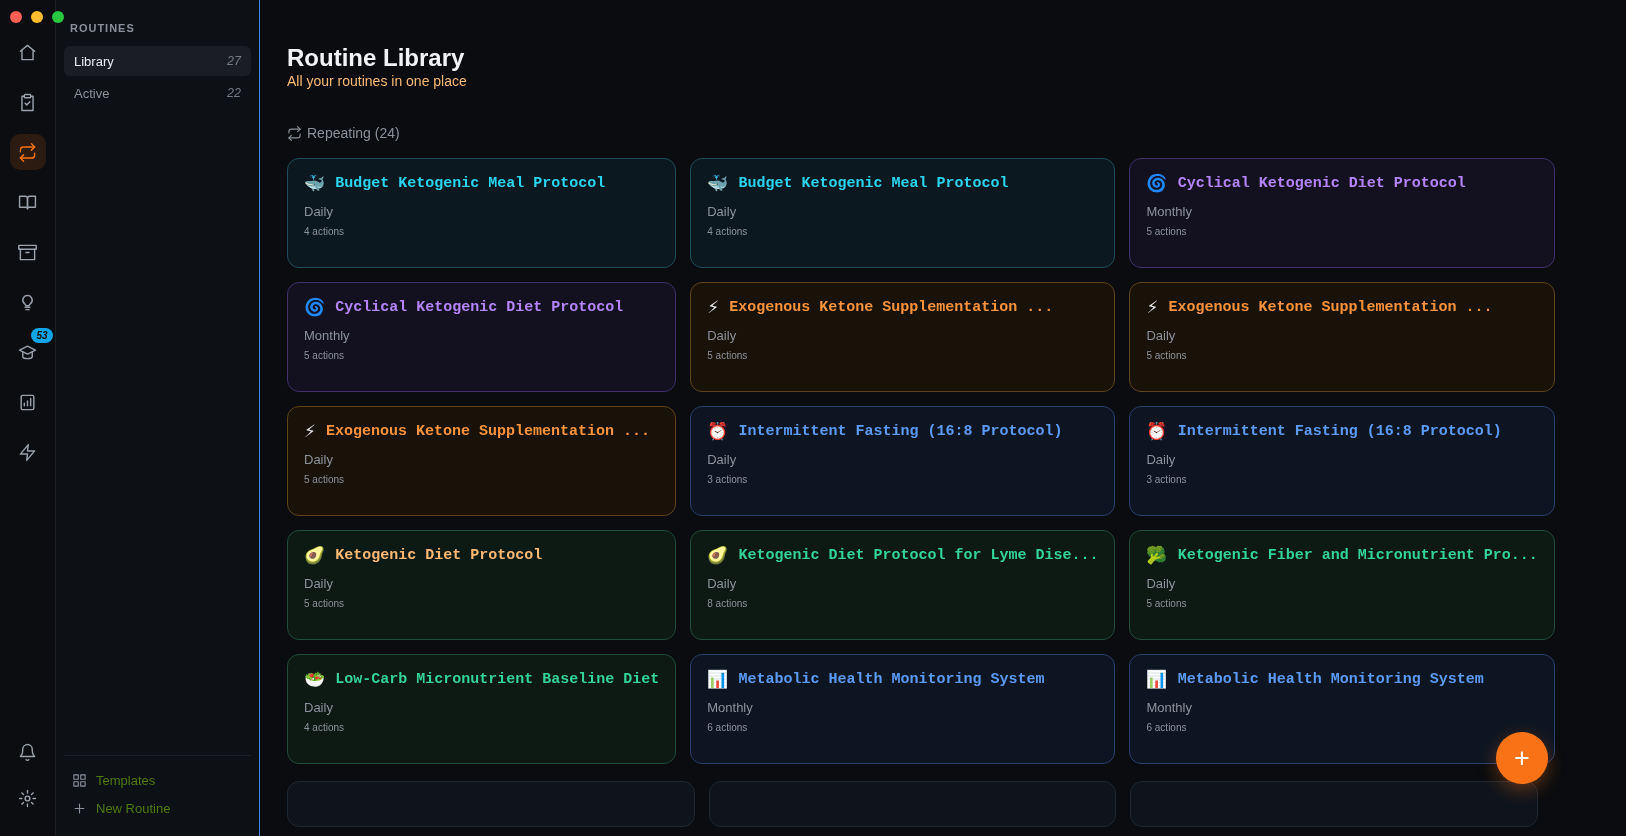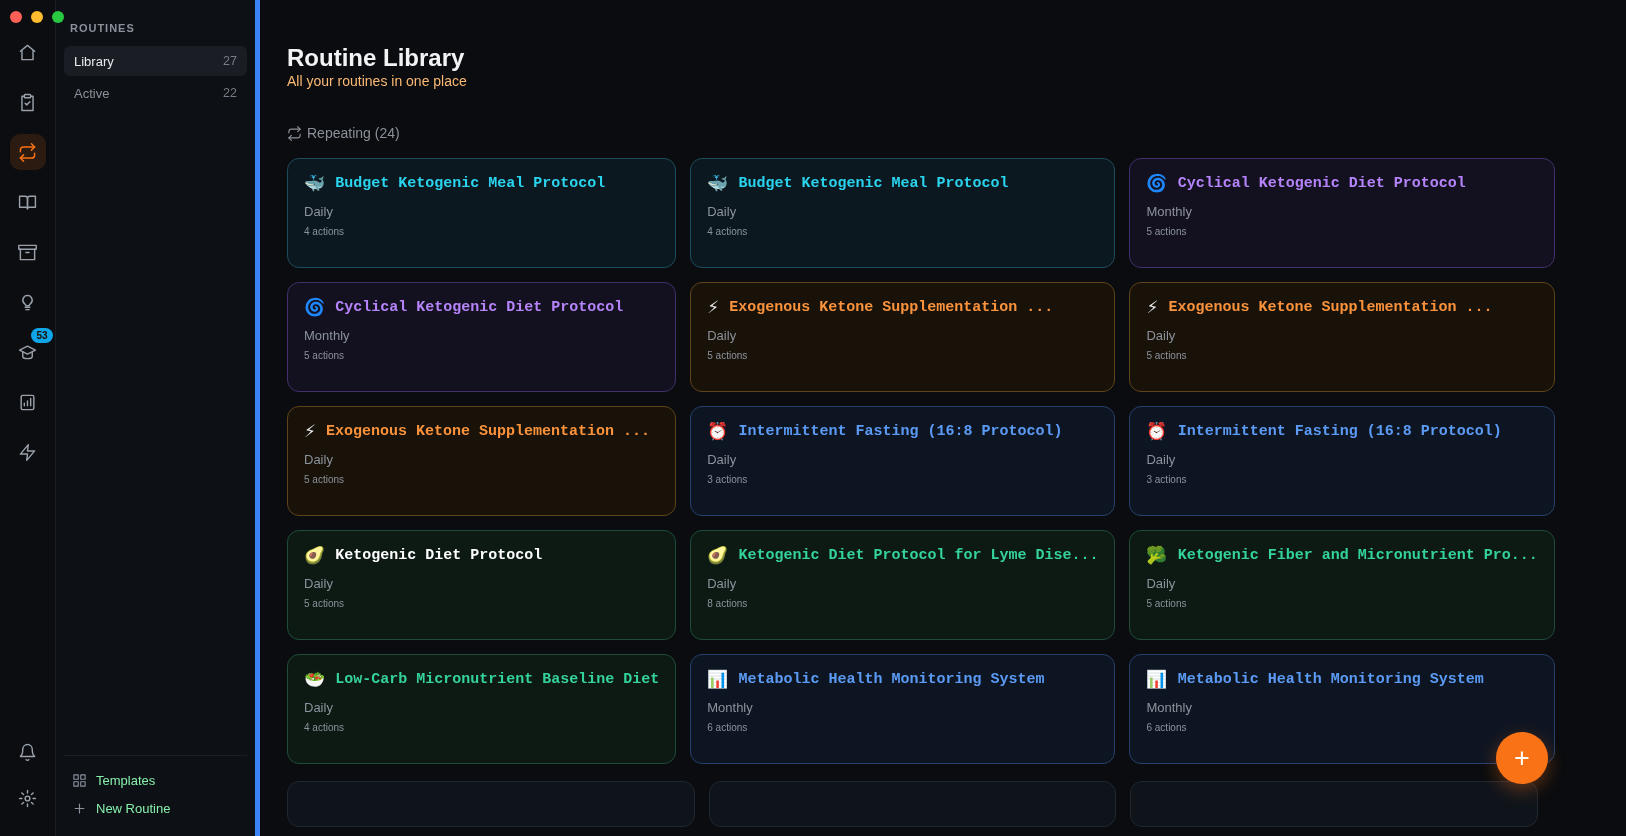--- a/index.html
+++ b/index.html
@@ -48,46 +48,46 @@
     position: absolute; top: -6px; right: -7px;
     background: #f97316; color: #1a1006;
     font-size: 10px; font-weight: 700;
     padding: 1px 5px; border-radius: 9px; line-height: 13px;
   }
 
   
   .sidebar {
     width: 204px; flex: 0 0 204px;
     background: #0d1014;
-    border-right: 5px solid #3b82f6;
+    border-right: 1px solid #3b82f6;
     display: flex; flex-direction: column;
     padding: 0 8px;
   }
   .sidebar-title {
     font-size: 11px; font-weight: 700; letter-spacing: 0.09em;
     color: #8b919a; padding: 22px 6px 12px;
   }
   .side-item {
     height: 30px; border-radius: 6px;
     display: flex; align-items: center; justify-content: space-between;
     padding: 0 10px; margin-bottom: 2px;
     font-size: 13px; color: #8a919c; cursor: pointer;
   }
   .side-item.active { background: #1a1e24; color: #e8eaed; }
-  .side-count { font-size: 12.5px; color: #747c87; }
+  .side-count { font-size: 12.5px; color: #747c87; font-style: italic; }
 
   .sidebar-footer {
     margin-top: auto;
     border-top: 1px solid #1a1f26;
     padding: 10px 2px 14px;
   }
   .footer-item {
     display: flex; align-items: center; gap: 9px;
     height: 28px; padding: 0 6px;
-    font-size: 13px; color: #86efac; cursor: pointer; border-radius: 6px;
+    font-size: 13px; color: #4d7c0f; cursor: pointer; border-radius: 6px;
   }
   .footer-item svg { width: 15px; height: 15px; stroke: #8a919c; fill: none; stroke-width: 1.8; stroke-linecap: round; stroke-linejoin: round; }
 
   
   .main {
     position: relative; flex: 1;
     padding: 44px 88px 6px 27px;
     overflow: hidden;
   }
   .page-title { font-size: 24px; font-weight: 700; color: #f2f3f5; }
@@ -184,21 +184,21 @@
             <path d="M9 18h6"></path>
             <path d="M10 21h4"></path>
             <path d="M12 3a6 6 0 0 0-3.5 10.8c.9.7 1.5 1.3 1.5 2.2h4c0-.9.6-1.5 1.5-2.2A6 6 0 0 0 12 3z"></path>
           </svg>
       </button>
       <button class="rail-btn">
         <svg viewBox="0 0 24 24">
             <path d="M22 9L12 4 2 9l10 5 10-5z"></path>
             <path d="M6 11.5V17c0 1.4 2.7 2.7 6 2.7s6-1.3 6-2.7v-5.5"></path>
           </svg>
-        <span class="rail-badge" style="background: #0ea5e9;">53</span>
+        <span class="rail-badge" style="background: #0ea5e9; font-style: italic;">53</span>
       </button>
       <button class="rail-btn">
         <svg viewBox="0 0 24 24">
             <rect x="4" y="3" width="16" height="18" rx="2"></rect>
             <path d="M8 16v-3M12 16v-6M16 16v-9"></path>
           </svg>
       </button>
       <button class="rail-btn">
         <svg viewBox="0 0 24 24">
             <path d="M13 2L3 14h9l-1 8 10-12h-9l1-8z"></path>
@@ -335,21 +335,21 @@
     <div class="card-head">
       <span class="card-emoji">⏰</span>
       <span class="card-title" style="color: rgb(91, 155, 245);">Intermittent Fasting (16:8 Protocol)</span>
     </div>
     <div class="card-schedule">Daily</div>
     <div class="card-actions">3 actions</div>
   </div>
         <div class="card" style="border-color: rgb(31, 77, 57); background: rgb(13, 25, 19);">
     <div class="card-head">
       <span class="card-emoji">🥑</span>
-      <span class="card-title" style="color: #ffffff;">Ketogenic Diet Protocol</span>
+      <span class="card-title" style="color: #fdba74;">Ketogenic Diet Protocol</span>
     </div>
     <div class="card-schedule">Daily</div>
     <div class="card-actions">5 actions</div>
   </div>
         <div class="card" style="border-color: rgb(31, 77, 57); background: rgb(13, 25, 19);">
     <div class="card-head">
       <span class="card-emoji">🥑</span>
       <span class="card-title" style="color: rgb(52, 211, 153);">Ketogenic Diet Protocol for Lyme Dise...</span>
     </div>
     <div class="card-schedule">Daily</div>

